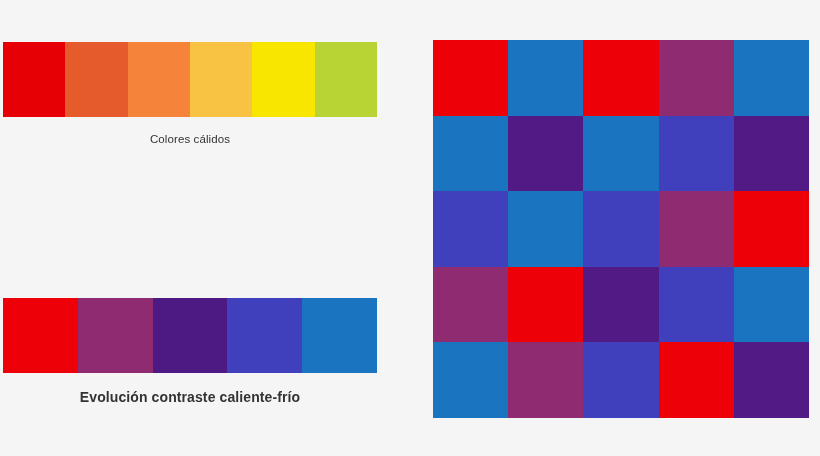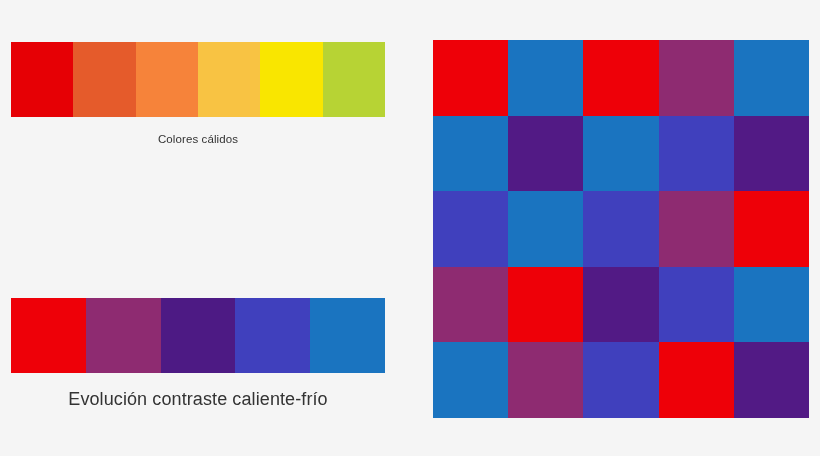--- a/index.html
+++ b/index.html
@@ -19,21 +19,21 @@
   #canvas {
     position: relative;
     width: 820px;
     height: 456px;
     background: #f5f5f5;
   }
 
   
   .palette-block {
     position: absolute;
-    left: 11px;
+    left: 3px;
     width: 326px;
   }
   .palette-block[data-index="0"] { top: 42px; }
   .palette-block[data-index="1"] { top: 170px; }
   .palette-block[data-index="2"] { top: 298px; }
 
   .strip {
     display: flex;
     width: 374px;
     height: 75px;
@@ -48,21 +48,22 @@
   .strip-label {
     width: 374px;
     text-align: center;
     font-size: 11.5px;
     color: #333333;
     margin-top: 16px;
     letter-spacing: 0.1px;
     white-space: nowrap;
   }
   .palette-block[data-index="2"] .strip-label {
-    font-size: 18px;
+    font-size: 14px;
+    font-weight: bold;
   }
 
   
   #color-grid {
     position: absolute;
     left: 433px;
     top: 40px;
     width: 376px;
     height: 378px;
     display: grid;

